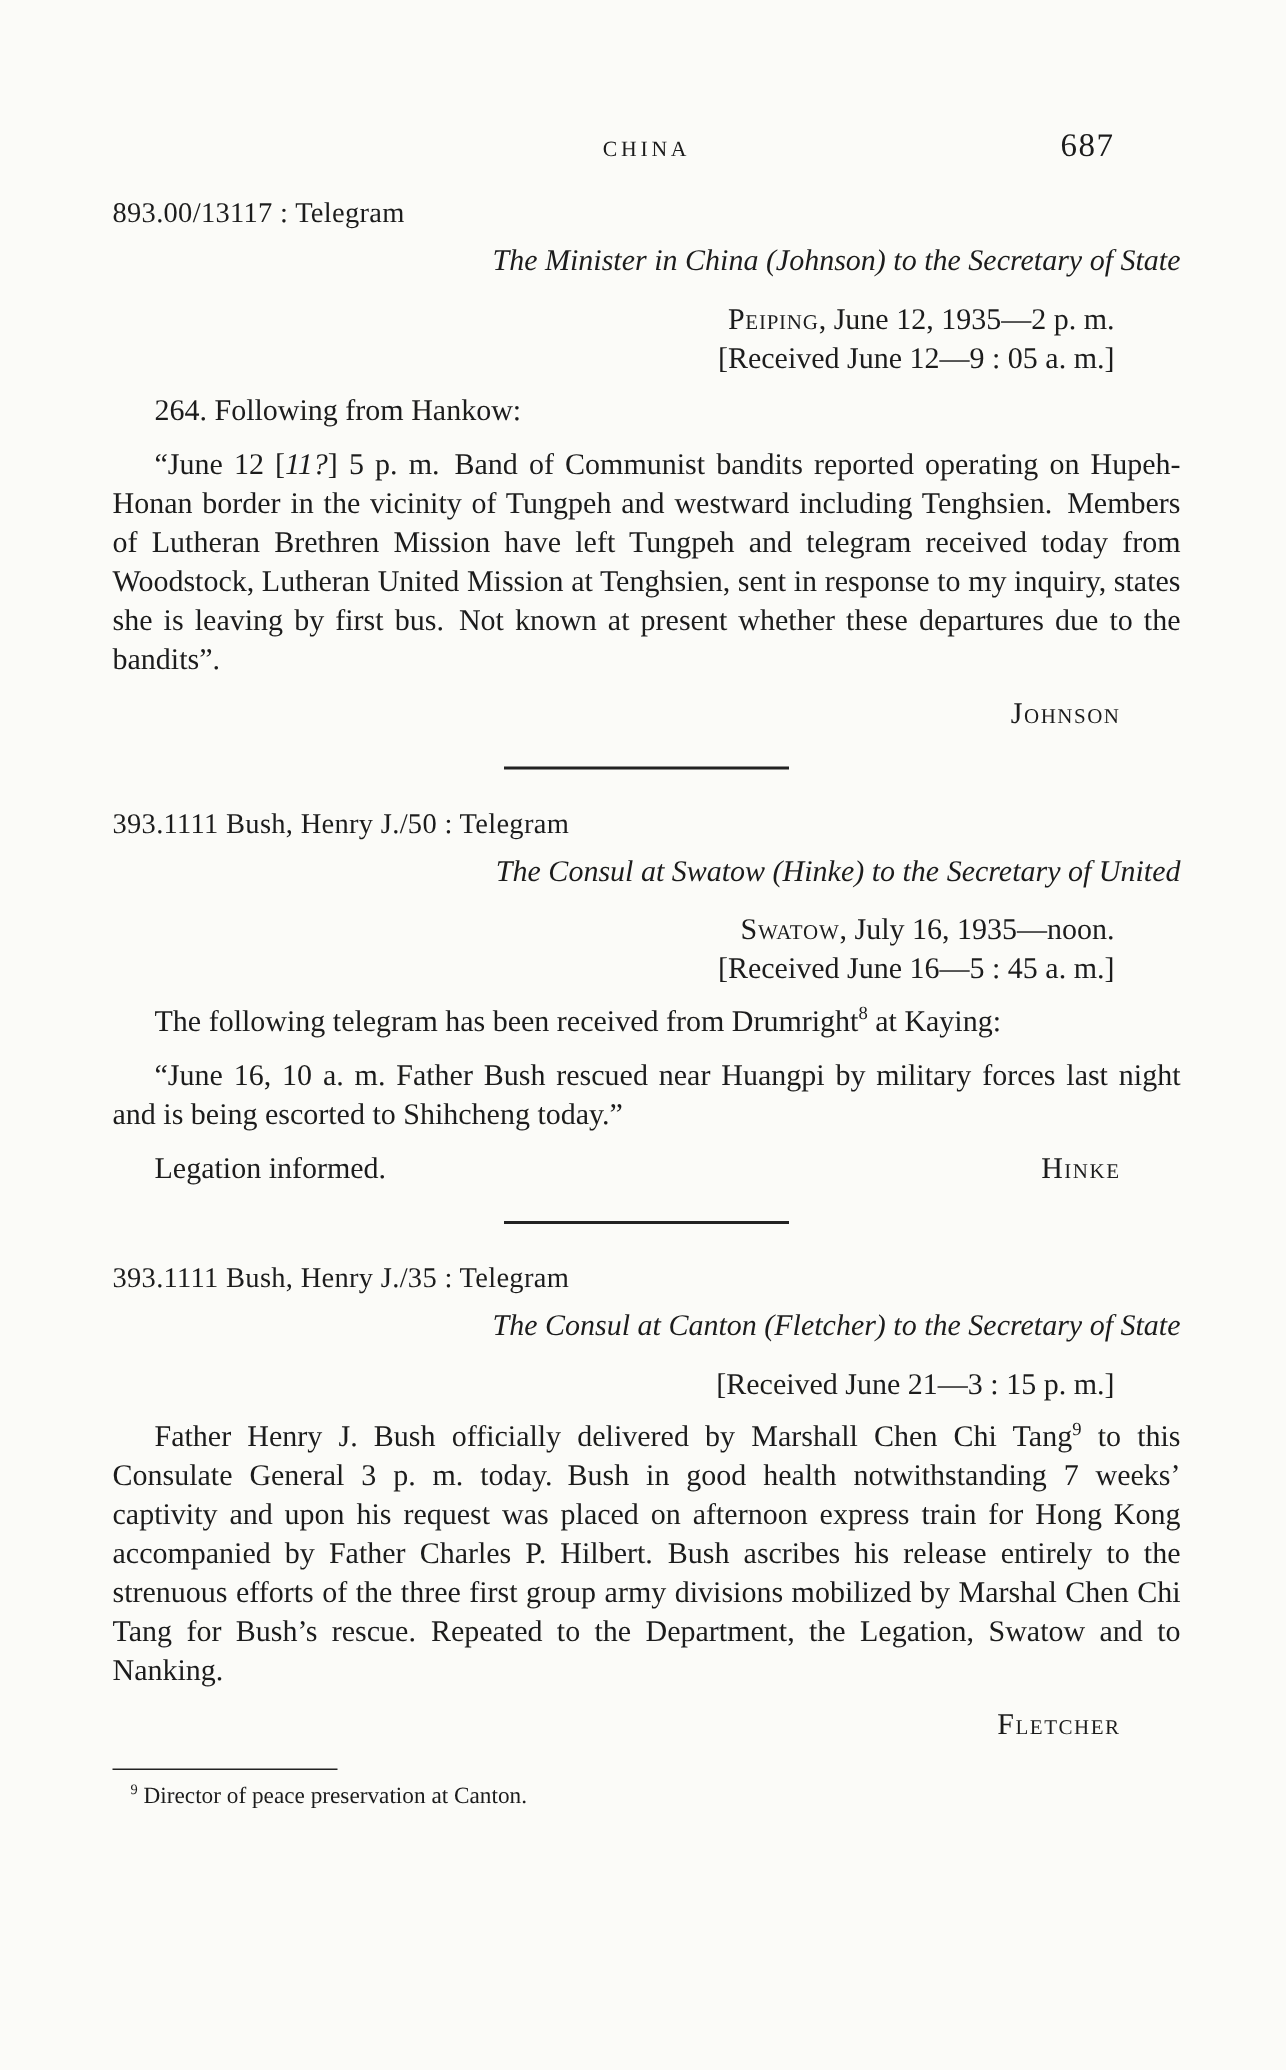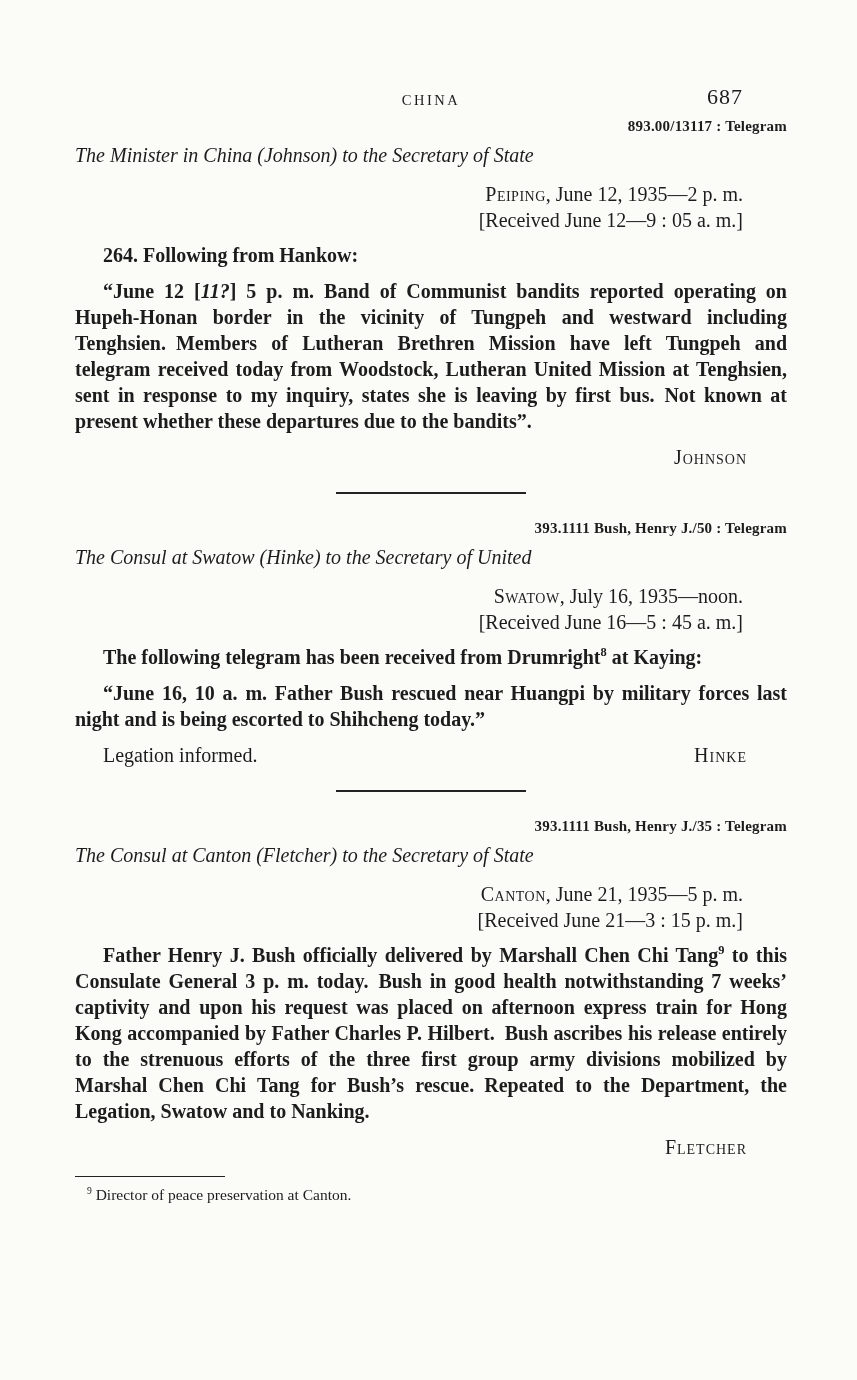--- a/index.html
+++ b/index.html
@@ -5,31 +5,31 @@
   html, body { margin: 0; padding: 0; }
   body {
     width: 857px;
     min-height: 1380px;
     background: #fbfbf8;
     color: #1c1c1c;
     font-family: "Liberation Serif", "DejaVu Serif", serif;
   }
   .page { padding: 84px 70px 30px 75px; box-sizing: border-box; width: 857px; min-height: 1380px; }
 
-  .running-head { position: relative; height: 30px; margin-bottom: 4px; }
+  .running-head { position: relative; height: 30px; margin-bottom: 18px; }
   .head-title { text-align: center; font-size: 14.5px; letter-spacing: 2.5px; padding-top: 8px; font-weight: normal; }
   .page-num { position: absolute; right: 44px; top: 0; font-size: 22px; letter-spacing: 1px; }
 
-  .file-ref { font-weight: bold; font-size: 15px; letter-spacing: 0.2px; margin-bottom: 9px; text-align: right; }
-  .doc-title { font-weight: normal; font-style: italic; text-align: left; font-size: 20px; margin: 0 0 14px 0; }
+  .file-ref { font-weight: normal; font-size: 19px; letter-spacing: 0.2px; margin-bottom: 9px; }
+  .doc-title { font-weight: normal; font-style: italic; text-align: right; font-size: 20px; margin: 0 0 14px 0; }
   .dateline, .received { text-align: right; padding-right: 44px; font-size: 20px; line-height: 26px; }
   .received { margin-bottom: 9px; }
   .sc { font-variant: small-caps; letter-spacing: 0.5px; }
 
-  .para { font-size: 20px; line-height: 26px; text-align: justify; margin: 0 0 10px 0; font-weight: bold; }
+  .para { font-size: 20px; line-height: 26px; text-align: justify; margin: 0 0 10px 0; }
   .indent { text-indent: 28px; }
   .quote { text-indent: 28px; }
 
   .signature { text-align: right; padding-right: 40px; font-size: 20px; line-height: 26px;
                font-variant: small-caps; letter-spacing: 1px; margin-top: 4px; }
   .closing-row { display: flex; justify-content: space-between; font-size: 20px; line-height: 26px;
                  margin-top: 4px; padding-left: 28px; }
   .signature-inline { font-variant: small-caps; letter-spacing: 1px; padding-right: 40px; text-align: center; }
 
   .doc-rule { width: 190px; height: 0; border: 0; border-top: 2px solid #222; margin: 22px auto 26px auto; }
@@ -74,21 +74,20 @@
       <span class="closing-text">Legation informed.</span>
       <span class="signature-inline">Hinke</span>
     </div>
   </section>
 
   <div class="doc-rule"></div>
 
   <section class="doc">
     <div class="file-ref">393.1111 Bush, Henry J./35 : Telegram</div>
     <h2 class="doc-title">The Consul at Canton (Fletcher) to the Secretary of State</h2>
-    <div class="dateline"><span class="sc">Canton</span><span>, June 21, 1935—5 p. m.</span></div>
     <div class="received">[Received June 21—3 : 15 p. m.]</div>
     <p class="para indent"><span>Father Henry J. Bush officially delivered by Marshall Chen Chi Tang</span><sup>9</sup><span> to this Consulate General 3 p. m. today. Bush in good health notwithstanding 7 weeks’ captivity and upon his request was placed on afternoon express train for Hong Kong accompanied by Father Charles P. Hilbert. Bush ascribes his release entirely to the strenuous efforts of the three first group army divisions mobilized by Marshal Chen Chi Tang for Bush’s rescue. Repeated to the Department, the Legation, Swatow and to Nanking.</span></p>
     <div class="signature">Fletcher</div>
   </section>
 
   <footer class="footnotes">
     <div class="footnote-rule"></div>
     <p class="footnote"><sup>9</sup> <span>Director of peace preservation at Canton.</span></p>
   </footer>
 

